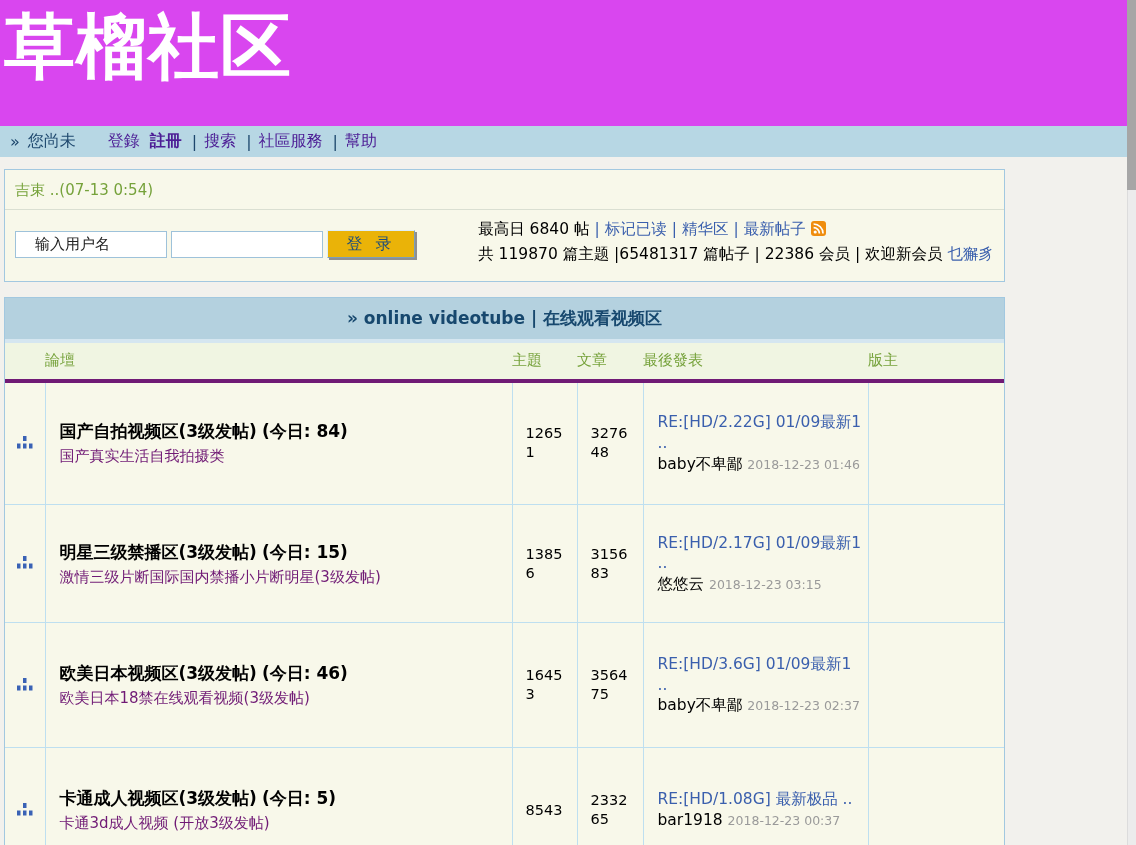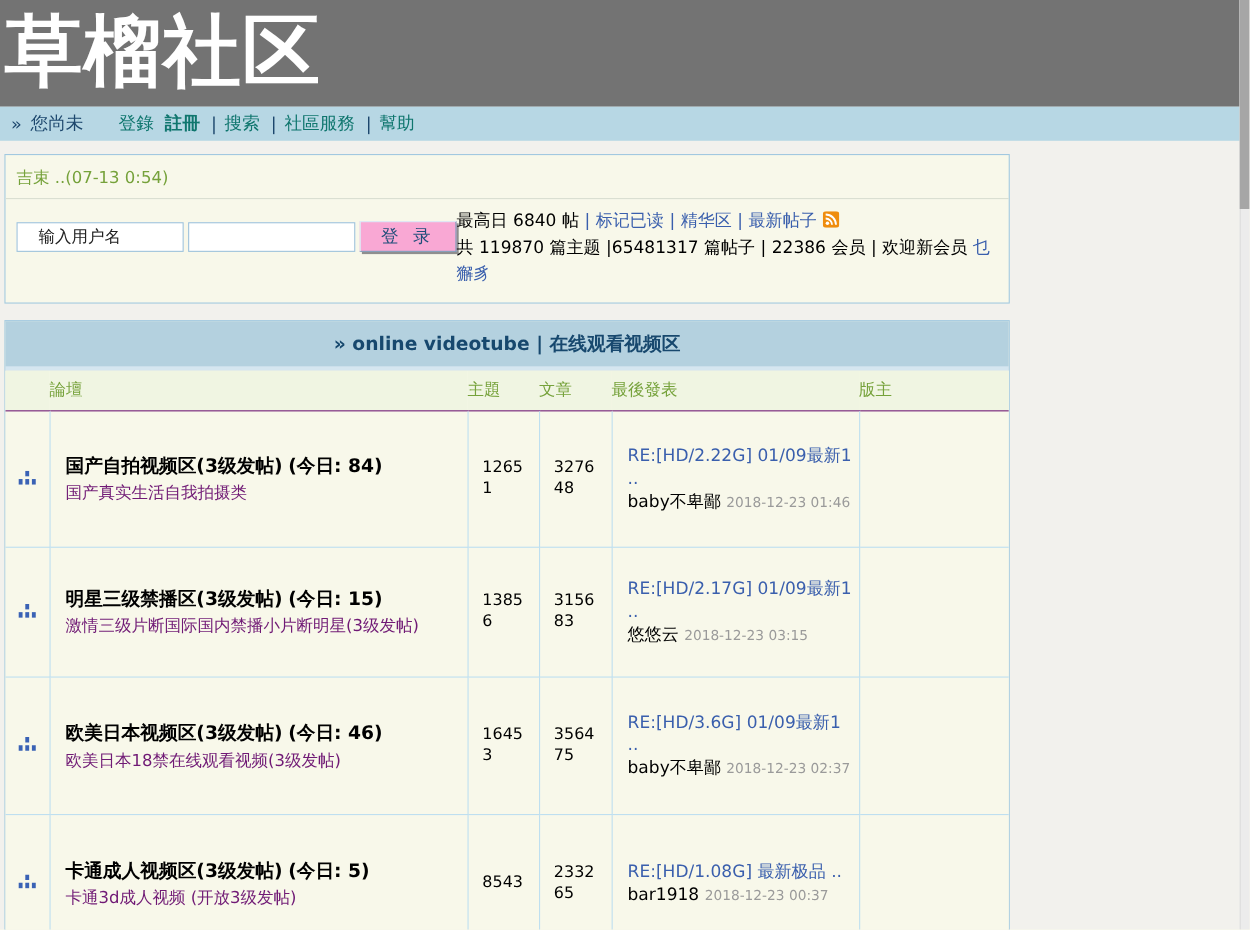--- a/index.html
+++ b/index.html
@@ -4,75 +4,75 @@
 <style>
   html,body{margin:0;padding:0}
   body{
     width:1136px;height:845px;overflow:hidden;position:relative;
     background:#f2f1ed;
     font-family:"DejaVu Sans","Liberation Sans",sans-serif;
   }
   .content{width:1127px}
 
   
-  .masthead{height:97px;background:#737373;overflow:hidden}
+  .masthead{height:126px;background:#d946ef;overflow:hidden}
   .masthead .site-title{
     color:#ffffff;font-size:71px;font-weight:900;line-height:94px;
     padding-left:4px;letter-spacing:1px;white-space:nowrap;
   }
 
   
   .navbar{
     height:31px;background:#b7d7e4;display:flex;align-items:center;
     font-size:16px;color:#1d476d;padding-left:10px;box-sizing:border-box;white-space:nowrap;
   }
-  .navbar a{color:#0f766e;text-decoration:none}
+  .navbar a{color:#4c1d95;text-decoration:none}
   .navbar .arrow{margin-right:8px}
   .navbar .status{margin-right:32px}
   .navbar .lnk{margin-right:10px}
   .navbar .bold{font-weight:bold}
   .navbar .sep{margin:0 7px 0 0}
 
   .gap-a{height:12px}
   .gap-b{height:15px}
 
   
   .panel{
-    margin-left:4px;width:914px;box-sizing:border-box;
+    margin-left:4px;width:1001px;box-sizing:border-box;
     border:1px solid #a2c8e0;background:#f8f8ea;
   }
   .announce{padding:11px 10px 9px;font-size:15px;color:#76a23b}
   .announce a{color:#76a23b;text-decoration:none}
   .divider{border-top:1px solid #dadfd2;height:0}
   .login-row{display:flex;justify-content:space-between;align-items:flex-start;padding:4px 10px 14px 10px}
   .login-form{display:flex;align-items:center;margin-top:16px}
   .text-input{
     width:112px;height:21px;border:1px solid #9ec2da;background:#fff;
     font-size:15px;padding:2px 19px;color:#222;font-family:inherit;
   }
   .text-input.pw{margin-left:4px}
   .login-btn{
     margin-left:4px;width:88px;height:28px;cursor:pointer;
-    background:#f9a8d4;border:1px solid #7c9fba;border-top-color:#ddeef8;border-left-color:#ddeef8;
+    background:#eab308;border:1px solid #7c9fba;border-top-color:#ddeef8;border-left-color:#ddeef8;
     box-shadow:2px 2px 0 0 #8f8f8f;color:#1f4e7a;font-size:16px;letter-spacing:4px;font-family:inherit;
   }
   .stats{font-size:15.5px;line-height:1.5;color:#000;padding-top:4px}
   .stats a{color:#3a5fad;text-decoration:none}
   .stats .sep1{color:#3a5fad;margin:0 5px}
   .rss{display:inline-block;vertical-align:-2px;margin-left:5px}
 
   
   .section-head{
     background:#b4d1df;padding:9px 10px 9px;font-size:17px;font-weight:bold;
     color:#17486e;border-bottom:4px solid #d5e6f0;text-align:center;
   }
   table.forum{width:100%;border-collapse:collapse;table-layout:fixed;background:#f8f8ea}
   table.forum thead th{
     background:#f0f5e2;color:#76a23b;font-weight:normal;font-size:15px;height:36px;
-    border-bottom:1px solid #701a75;padding:0;text-align:left;
+    border-bottom:4px solid #701a75;padding:0;text-align:left;
   }
   th.h-forum{text-align:center}
   th.h-topics,th.h-posts,th.h-last{padding-left:12px}
   th.h-mod{padding-left:18px}
   tbody td{border-bottom:1px solid #bedff0;vertical-align:middle;padding:2px}
   td.c-icon,td.c-forum,td.c-topics,td.c-posts,td.c-last{border-right:1px solid #bedff0}
   td.c-icon{text-align:center}
   td.c-forum{padding-left:14px}
   .f-title{font-size:17px;font-weight:bold;color:#000;text-decoration:none}
   .f-today{font-size:17px;font-weight:bold;color:#000}

